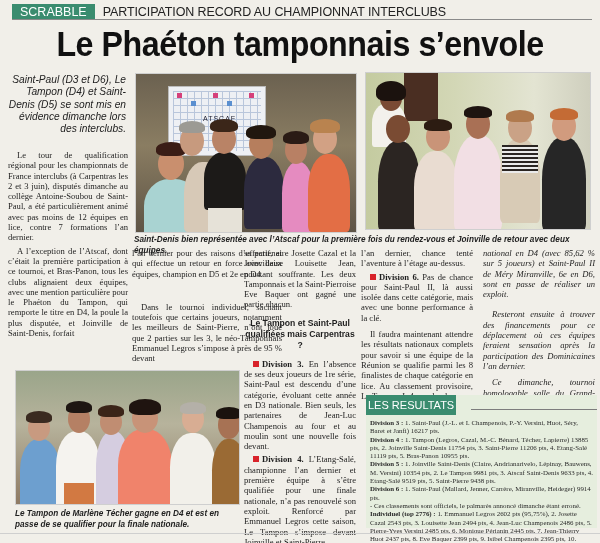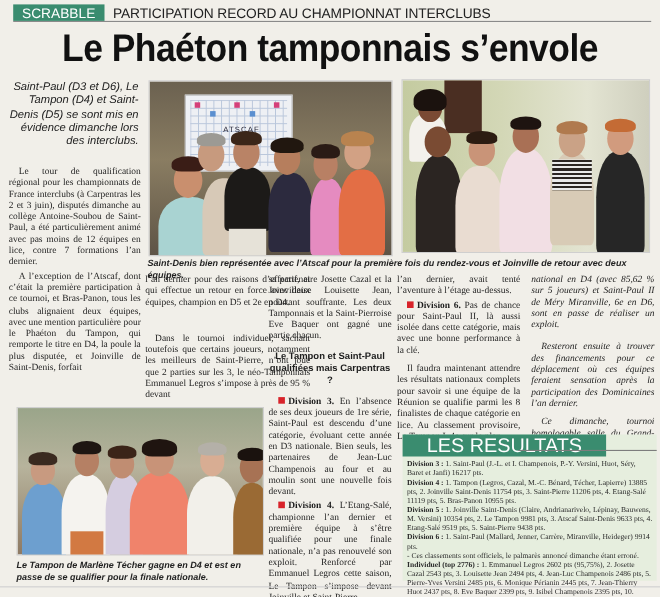--- a/index.html
+++ b/index.html
@@ -24,21 +24,21 @@
   .head { position: absolute; border-radius: 50%; background: #b07a58; }
   .hair { position: absolute; border-radius: 50% 50% 30% 30%; background: #2a1e18; }
 
   .caption { position: absolute; font-family: "Liberation Sans", sans-serif; font-style: italic; font-weight: bold; font-size: 8.2px; line-height: 10.5px; color: #222; }
 
   .subhead { font-family: "Liberation Sans", sans-serif; font-weight: bold; font-size: 8.6px; line-height: 11px; text-align: center; margin: 8px 0 8px; text-indent: 0 !important; }
   .sq { display: inline-block; width: 6px; height: 6px; background: #d8232a; margin-right: 3px; vertical-align: 0px; }
   b.div { font-weight: bold; }
 
   .results { position: absolute; left: 366px; top: 395px; width: 231px; height: 133px; background: #e6eede; }
-  .results-head { position: absolute; left: 0; top: 0; height: 20px; background: #3a8c6f; color: #fff; font-family: "Liberation Sans", sans-serif; font-size: 18px; padding: 1px 22px; line-height: 19px; }
+  .results-head { position: absolute; left: 0; top: 0; height: 20px; background: #3a8c6f; color: #fff; font-family: "Liberation Sans", sans-serif; font-size: 11px; padding: 1px 2px; line-height: 19px; }
   .results-line { position: absolute; left: 105px; right: 0; top: 14px; border-top: 1px solid #7d7d7d; }
   .results-body { position: absolute; left: 4px; right: 3px; top: 24px; font-size: 6.9px; line-height: 8.3px; text-align: left; color: #2a2a2a; }
   .results-body .rl { margin-bottom: 0; }
   .results-body b { font-weight: bold; }
 
   .footer-line { position: absolute; left: 0; top: 533px; width: 600px; border-top: 1px solid #cfcfcf; }
 </style>
 </head>
 <body>
 
@@ -145,21 +145,21 @@
 
 <div class="col" style="left:244px; top:248px; width:112px;">
   <p class="noind">sa partenaire Josette Cazal et la Joinvillaise Louisette Jean, pourtant souffrante. Les deux Tamponnais et la Saint-Pierroise Eve Baquer ont gagné une partie chacun.</p>
   <div class="subhead">Le Tampon et Saint-Paul qualifiées mais Carpentras ?</div>
   <p><span class="sq"></span><b class="div">Division 3.</b> <span>En l’absence de ses deux joueurs de 1re série, Saint-Paul est descendu d’une catégorie, évoluant cette année en D3 nationale. Bien seuls, les partenaires de Jean-Luc Champenois au four et au moulin sont une nouvelle fois devant.</span></p>
   <p><span class="sq"></span><b class="div">Division 4.</b> <span>L’Etang-Salé, championne l’an dernier et première équipe à s’être qualifiée pour une finale nationale, n’a pas renouvelé son exploit. Renforcé par Emmanuel Legros cette saison, Le Tampon s’impose devant Joinville et Saint-Pierre.</span></p>
 
 </div>
 
 <div class="col" style="left:361px; top:248px; width:112px;">
-  <p class="noind">l’an dernier, avait tenté l’aventure à l’étage au-dessus.</p>
+  <p class="noind">l’an dernier, chance tenté l’aventure à l’étage au-dessus.</p>
   <p style="margin-top:0;"><span class="sq"></span><b class="div">Division 6.</b> <span>Pas de chance pour Saint-Paul II, là aussi isolée dans cette catégorie, mais avec une bonne performance à la clé.</span></p>
   <p style="margin-top:6px;">Il faudra maintenant attendre les résultats nationaux complets pour savoir si une équipe de la Réunion se qualifie parmi les 8 finalistes de chaque catégorie en lice. Au classement provisoire, Le Tampon I, 4e sur le plan</p>
 </div>
 
 <div class="col" style="left:483px; top:248px; width:112px;font-style:italic;">
   <p class="noind">national en D4 (avec 85,62 % sur 5 joueurs) et Saint-Paul II de Méry Miranville, 6e en D6, sont en passe de réaliser un exploit.</p>
   <p style="margin-top:10px;">Resteront ensuite à trouver des financements pour ce déplacement où ces équipes feraient sensation après la participation des Dominicaines l’an dernier.</p>
   <p style="margin-top:6px;">Ce dimanche, tournoi homologable salle du Grand-Marché à Saint-Denis et à l’école Francis-Rivière à L’Etang-Salé.</p>
 </div>
 

